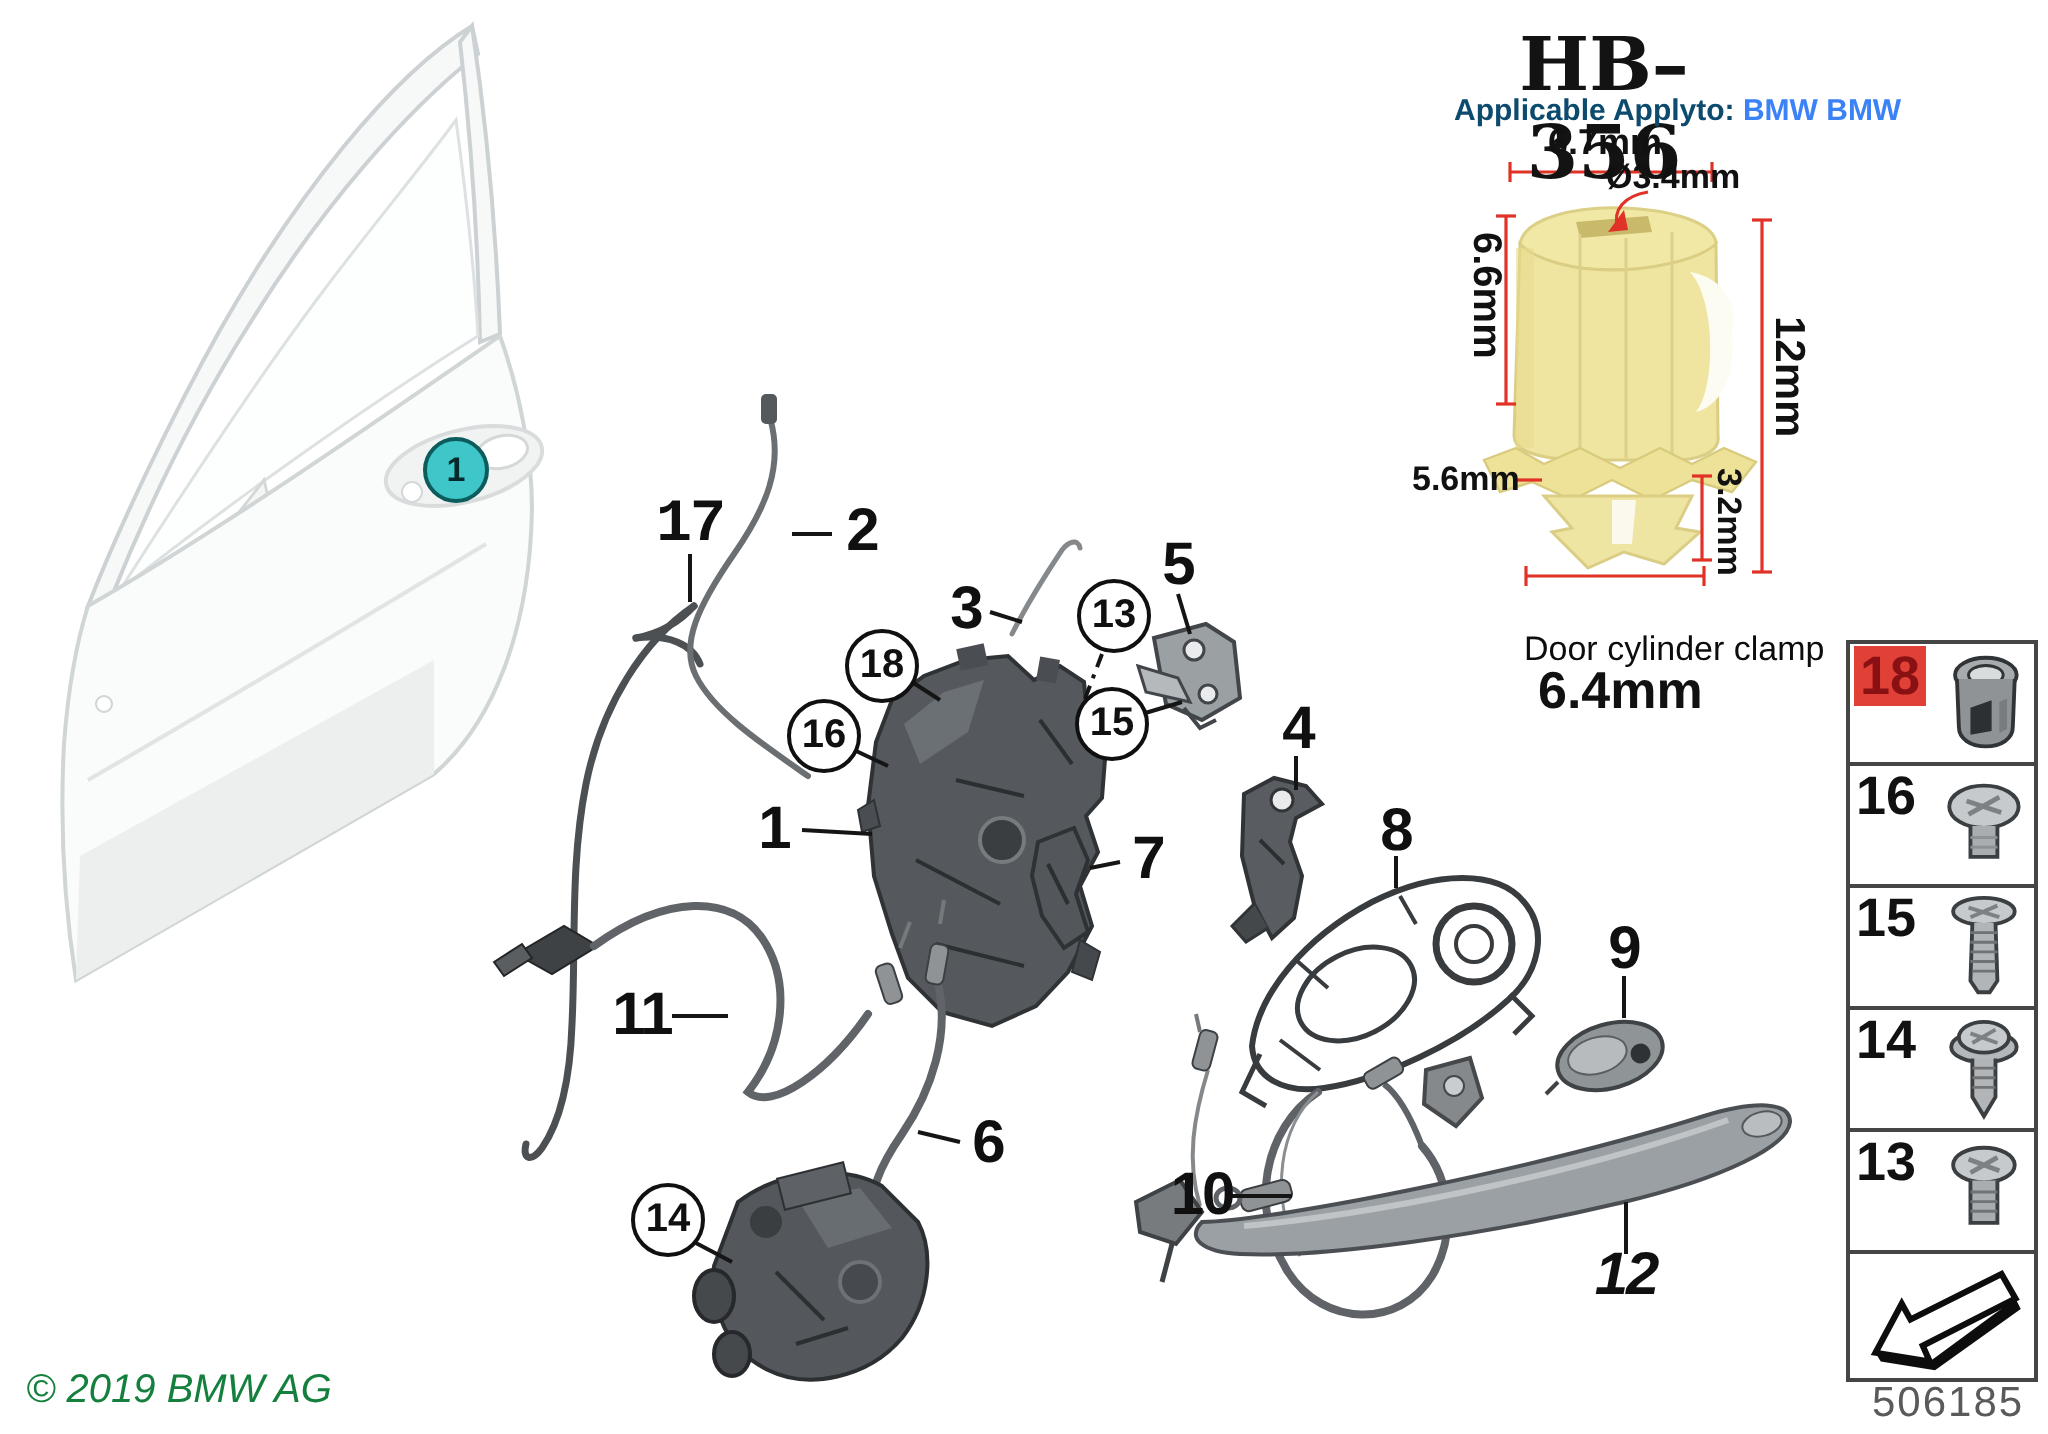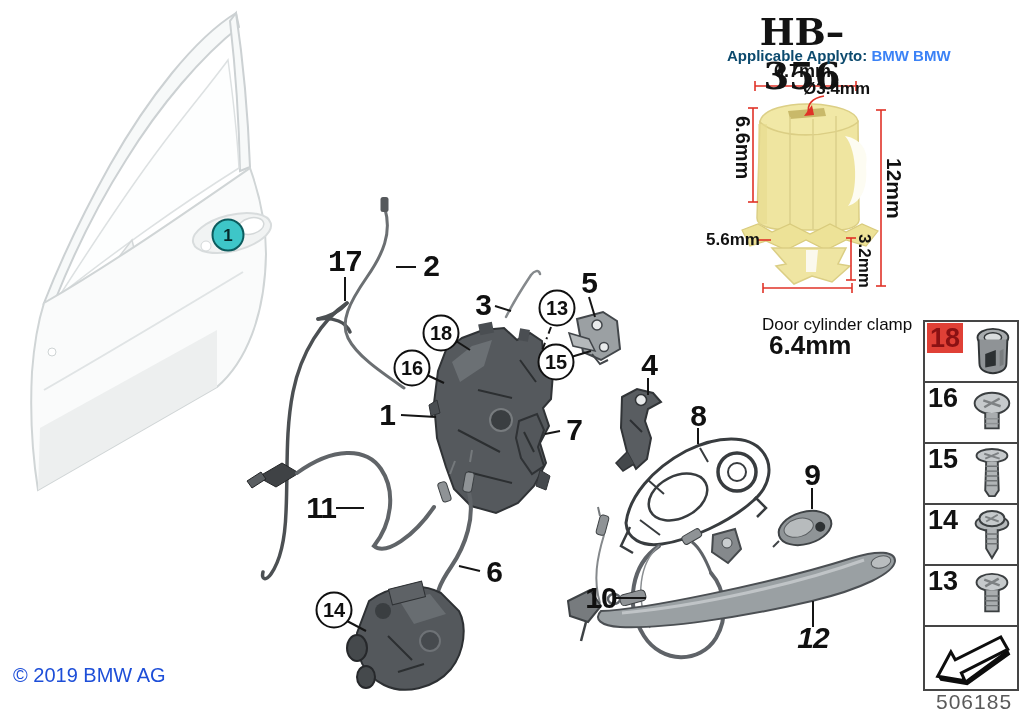--- a/index.html
+++ b/index.html
@@ -28,21 +28,21 @@
 
   
   .sidebar{position:absolute;left:923px;top:320px;width:92px;border:2px solid #454545;background:#fff;}
   .cell{position:relative;height:59px;border-bottom:2px solid #454545;}
   .cell:last-child{border-bottom:none;height:62px;}
   .cell-num{position:absolute;left:3px;top:1px;font-weight:bold;font-size:27px;color:#111;line-height:1.05;}
   .cell-num.hl{background:#e04036;color:#8a1113;padding:1px 3px;left:2px;}
   .cell-icon{position:absolute;right:0;top:50%;transform:translateY(-50%);}
   .arrow-icon{position:absolute;left:50%;top:50%;transform:translate(-50%,-50%);}
 
-  .footer-copyright{position:absolute;left:13px;top:664px;font-size:20px;color:#1d4ed8;}
+  .footer-copyright{position:absolute;left:13px;top:684px;font-size:20px;color:#15803d;font-style:italic;}
   .diagram-number{position:absolute;left:936px;top:690px;font-size:21px;color:#5a5a5a;letter-spacing:1px;}
 </style>
 </head>
 <body>
 
 <div class="stage">
 
   <svg width="1024" height="717" viewBox="0 0 1024 717" style="position:absolute;left:0;top:0">
 
     <g>

